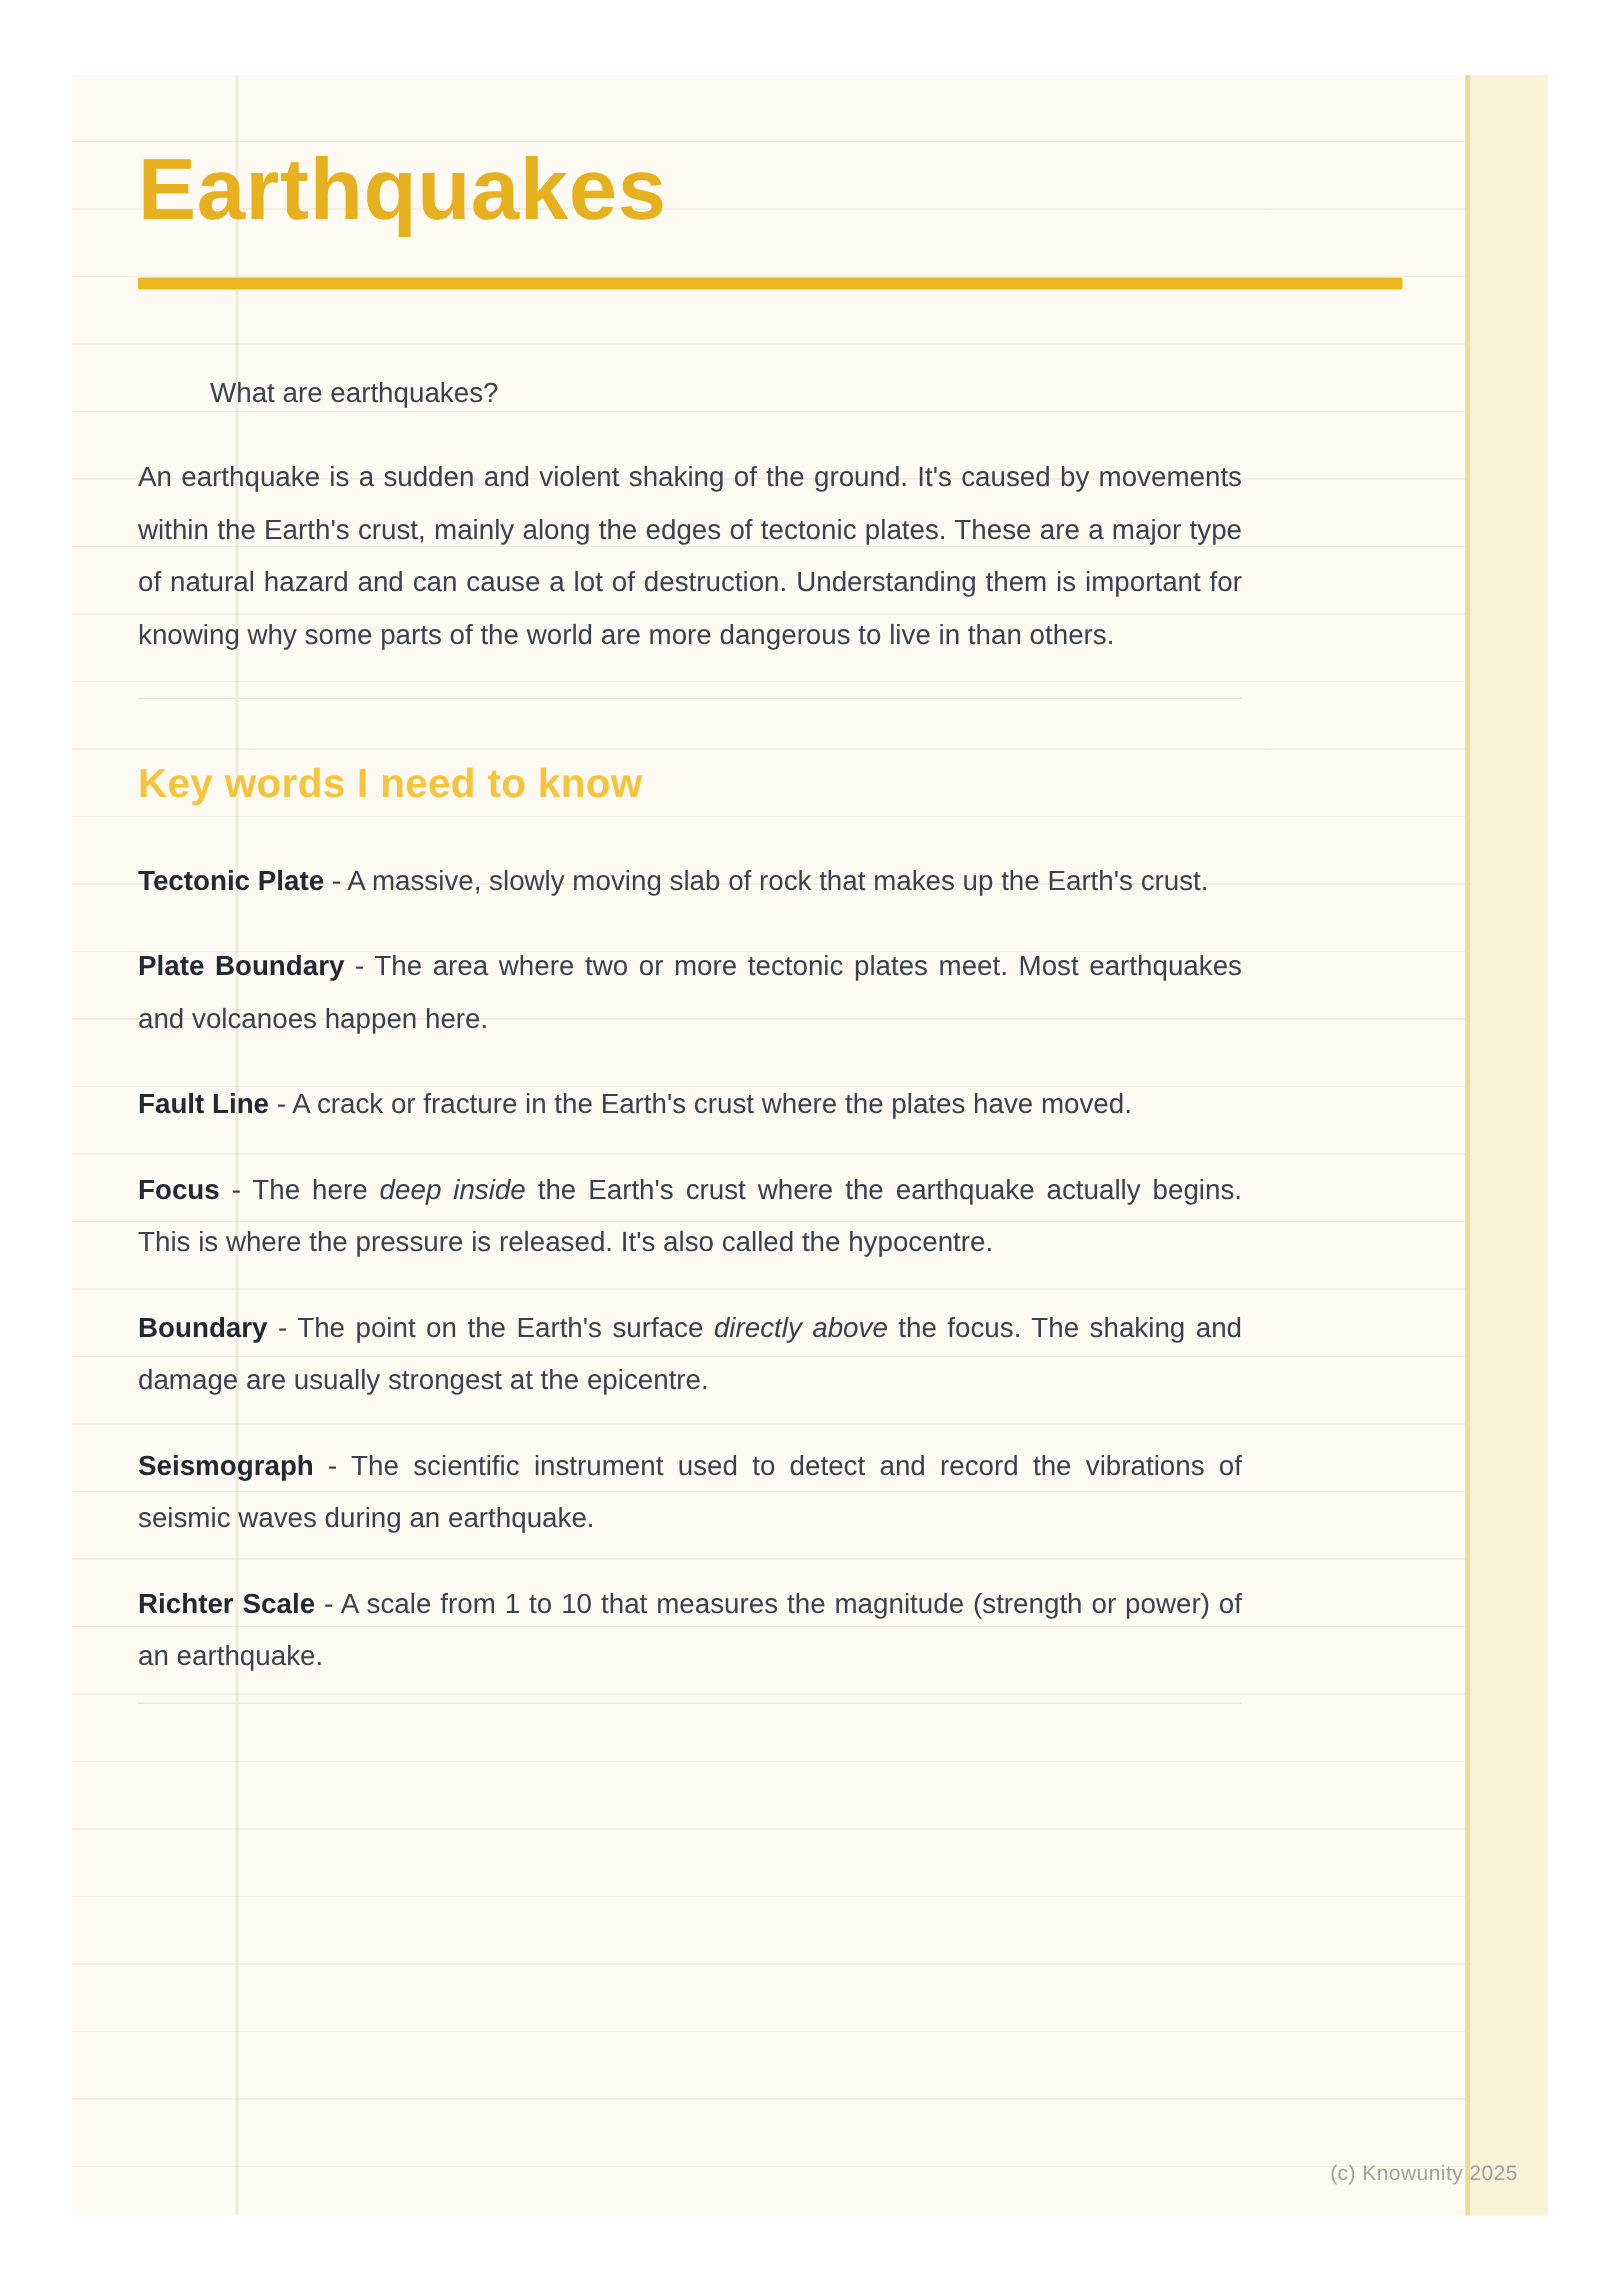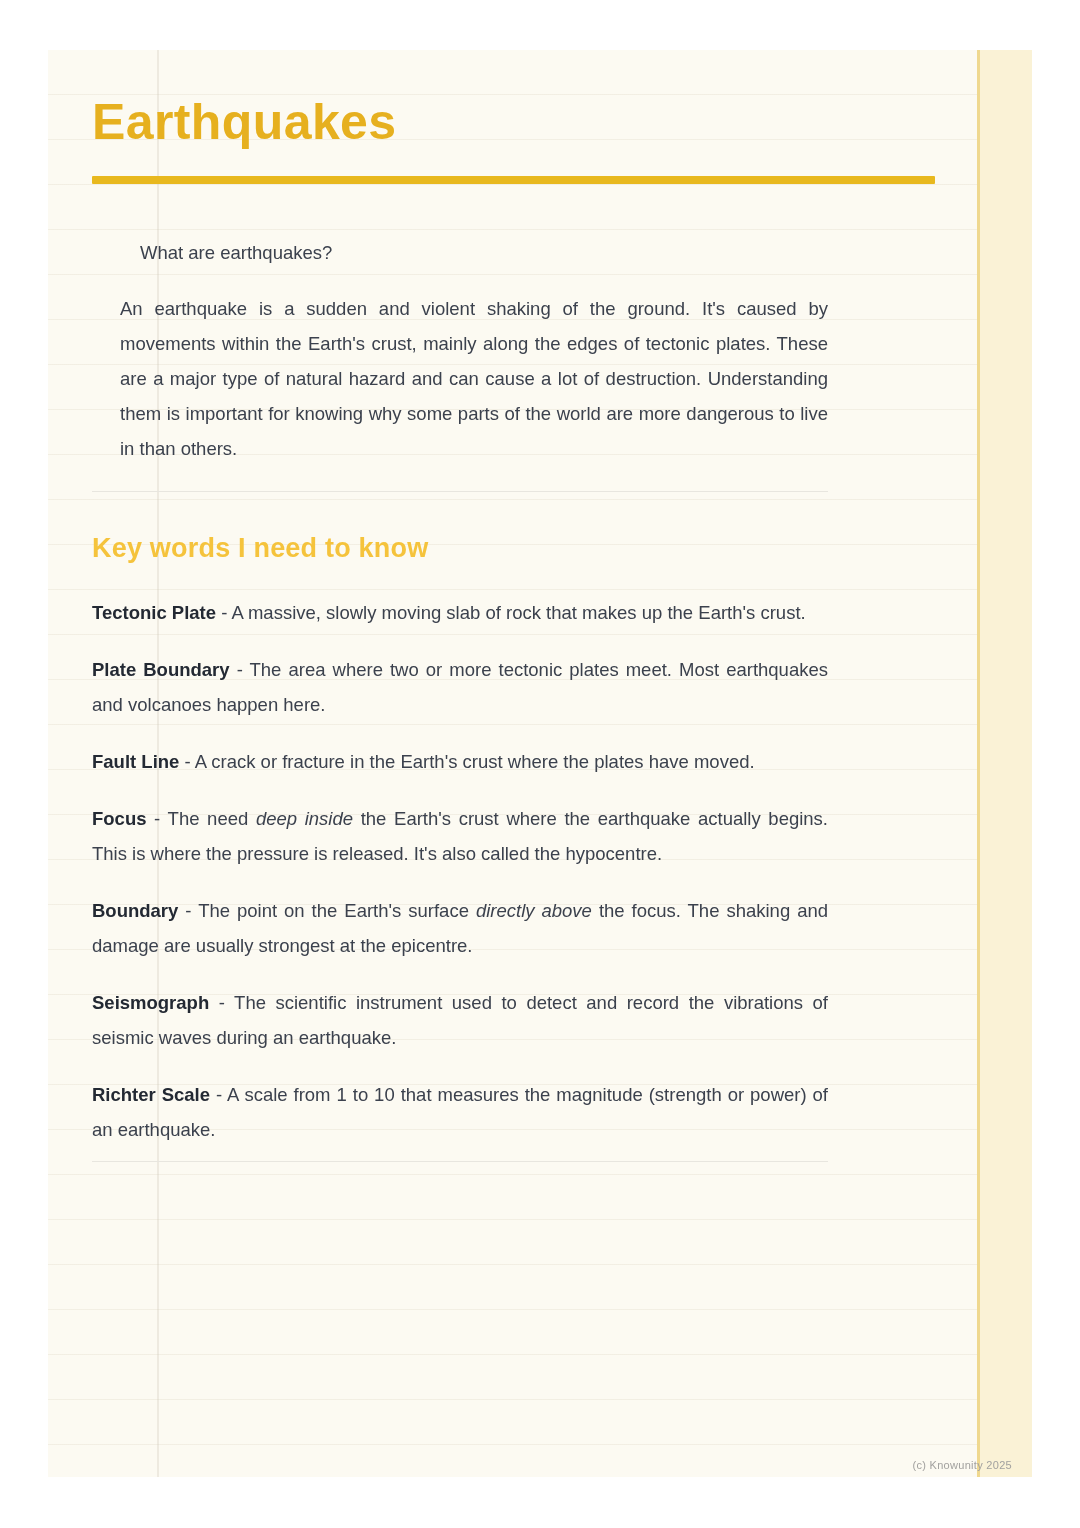--- a/index.html
+++ b/index.html
@@ -35,54 +35,54 @@
     position:absolute;top:0;right:0;width:55px;height:100%;
     background:var(--margin-column);
     border-left:3px solid var(--margin-rule);
   }
   .content{
     position:relative;z-index:1;
     padding:44px 0 0 44px;width:780px;
   }
   .content > *{max-width:736px;}
   h1.doc-title{
-    font-size:50px;font-weight:800;letter-spacing:0.4px;
+    font-size:58px;font-weight:800;letter-spacing:0.4px;
     color:var(--accent-gold);line-height:1.15;
   }
   .title-bar{
     width:843px;max-width:843px;height:8px;border-radius:1px;
     background:var(--accent-bar);margin-top:24px;
   }
   p.question{
     margin-top:51px;font-size:18.5px;line-height:35px;color:var(--body-text);margin-left:48px;
   }
   p.body-par{
     font-size:18.5px;line-height:35px;color:var(--body-text);
   }
-  p.intro{margin-top:21px;text-align:justify;margin-left:28px;}
+  p.intro{margin-top:21px;text-align:justify;}
   hr.divider{
     border:none;border-top:1px solid var(--divider);
     margin-top:25px;width:736px;
   }
   hr.divider-2{margin-top:7px;}
   h2.section-heading{
     margin-top:37px;font-size:27px;font-weight:700;line-height:38px;
     color:var(--heading-yellow);letter-spacing:0.2px;
   }
   .definitions{margin-top:28px;}
   .definitions p.def{
     margin-bottom:22px;text-align:justify;
   }
   .definitions p.def:last-child{margin-bottom:14px;}
   .term{font-weight:700;color:var(--term-text);}
   .def-text em{font-style:italic;}
   .hline{display:block;}
   .watermark{
-    position:absolute;right:20px;bottom:6px;z-index:2;
-    font-size:11px;color:var(--watermark-gray);letter-spacing:0.3px;
+    position:absolute;right:20px;bottom:21px;z-index:2;
+    font-size:14px;color:var(--watermark-gray);letter-spacing:0.3px;
   }
 </style>
 </head>
 <body>
 
 <div class="page-card">
   <div class="ruled-vline"></div>
   <div class="margin-col"></div>
 
   <div class="content">
@@ -97,21 +97,21 @@
     <h2 class="section-heading">Key words I need to know</h2>
 
     <div class="definitions">
 
         <p class="body-par def"><b class="term">Tectonic Plate</b><span class="sep"> - </span><span class="def-text"><span>A massive, slowly moving slab of rock that makes up the Earth's crust.</span></span></p>
 
         <p class="body-par def"><b class="term">Plate Boundary</b><span class="sep"> - </span><span class="def-text"><span>The area where two or more tectonic plates meet. Most earthquakes and volcanoes happen here.</span></span></p>
 
         <p class="body-par def"><b class="term">Fault Line</b><span class="sep"> - </span><span class="def-text"><span>A crack or fracture in the Earth's crust where the plates have moved.</span></span></p>
 
-        <p class="body-par def"><b class="term">Focus</b><span class="sep"> - </span><span class="def-text"><span>The need </span><em>deep inside</em><span> the Earth's crust where the earthquake actually begins. This is where the pressure is released. It's also called the hypocentre.</span></span></p>
+        <p class="body-par def"><b class="term">Focus</b><span class="sep"> - </span><span class="def-text"><span>The here </span><em>deep inside</em><span> the Earth's crust where the earthquake actually begins. This is where the pressure is released. It's also called the hypocentre.</span></span></p>
 
         <p class="body-par def"><b class="term">Boundary</b><span class="sep"> - </span><span class="def-text"><span>The point on the Earth's surface </span><em>directly above</em><span> the focus. The shaking and damage are usually strongest at the epicentre.</span></span></p>
 
 
         <p class="body-par def"><b class="term">Seismograph</b><span class="sep"> - </span><span class="def-text"><span>The scientific instrument used to detect and record the vibrations of seismic waves during an earthquake.</span></span></p>
 
         <p class="body-par def"><b class="term">Richter Scale</b><span class="sep"> - </span><span class="def-text"><span>A scale from 1 to 10 that measures the magnitude (strength or power) of an earthquake.</span></span></p>
       </div>
 
     <hr class="divider divider-2">

